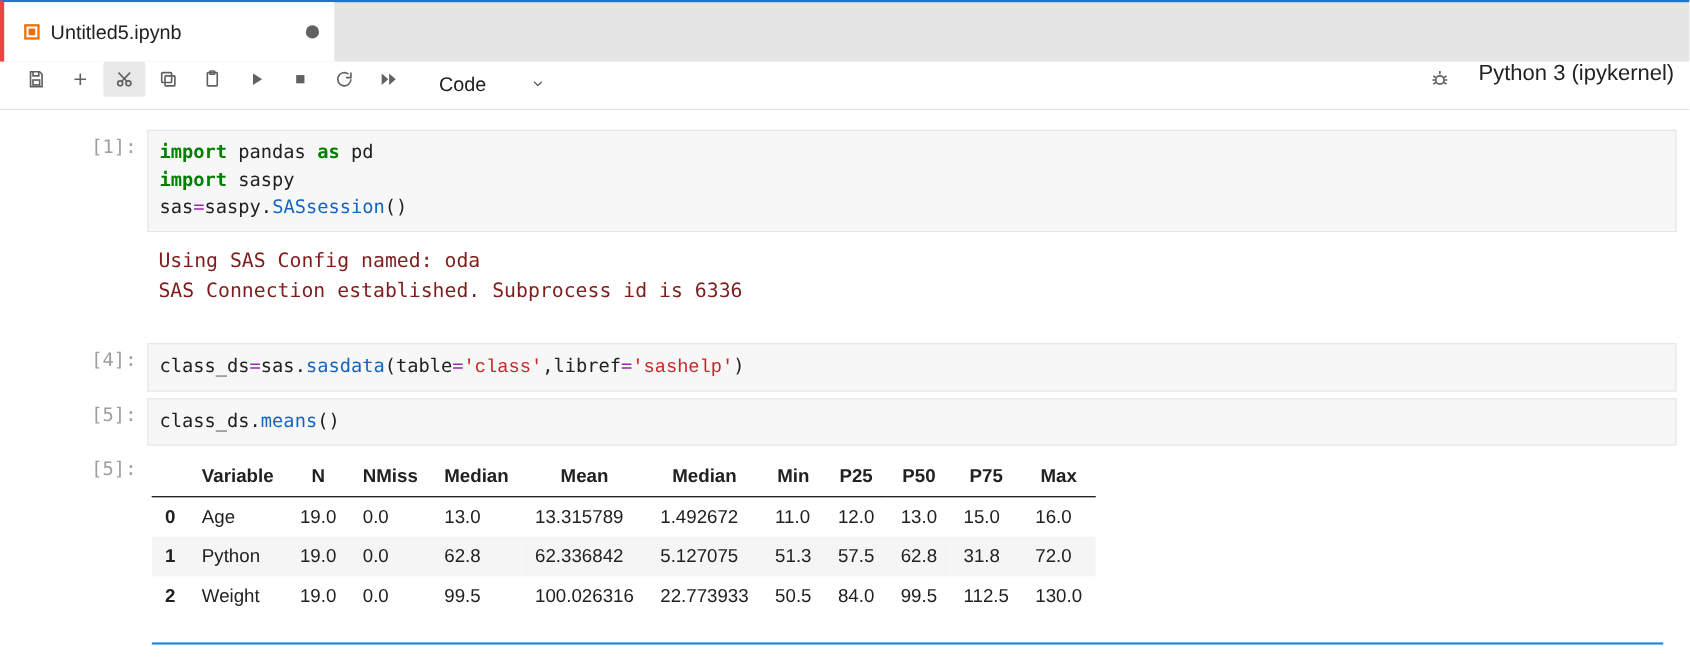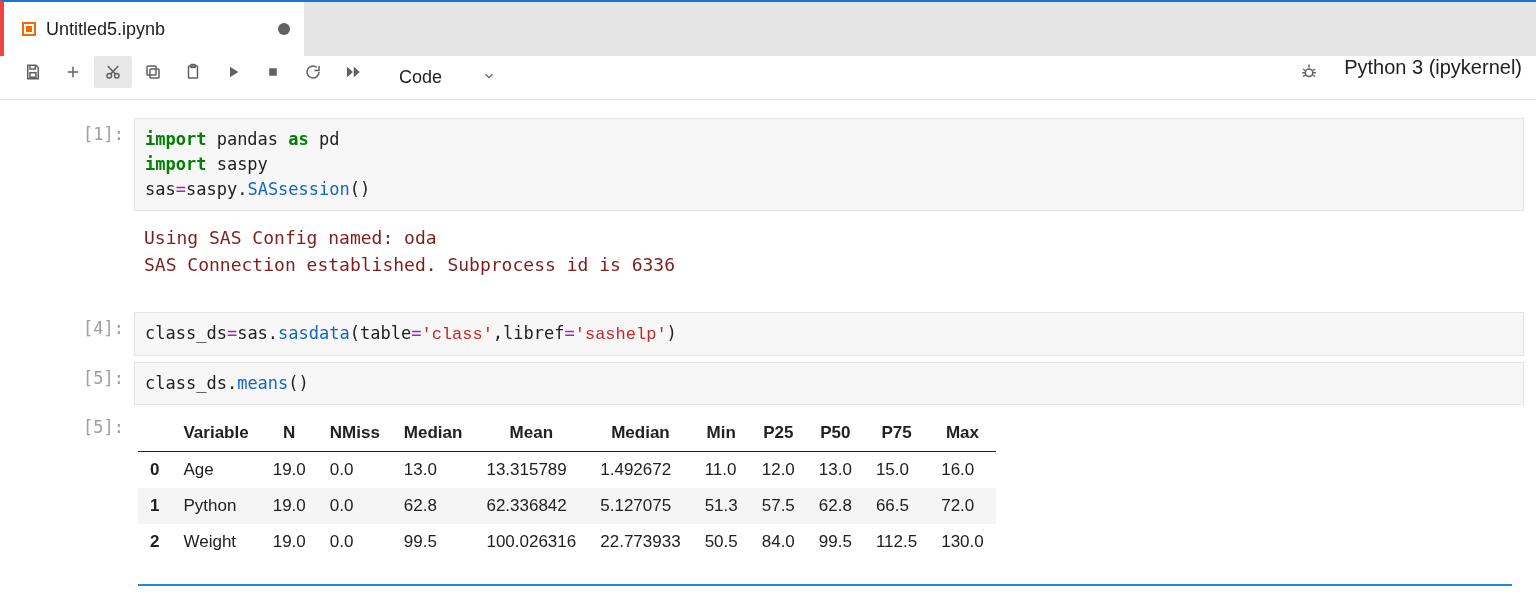--- a/index.html
+++ b/index.html
@@ -302,21 +302,21 @@
                 <th>1</th>
                 <td>Python</td>
                 <td>19.0</td>
                 <td>0.0</td>
                 <td>62.8</td>
                 <td>62.336842</td>
                 <td>5.127075</td>
                 <td>51.3</td>
                 <td>57.5</td>
                 <td>62.8</td>
-                <td>66.5</td>
+                <td>31.8</td>
                 <td>72.0</td>
               </tr>
               <tr>
                 <th>2</th>
                 <td>Weight</td>
                 <td>19.0</td>
                 <td>0.0</td>
                 <td>99.5</td>
                 <td>100.026316</td>
                 <td>22.773933</td>

